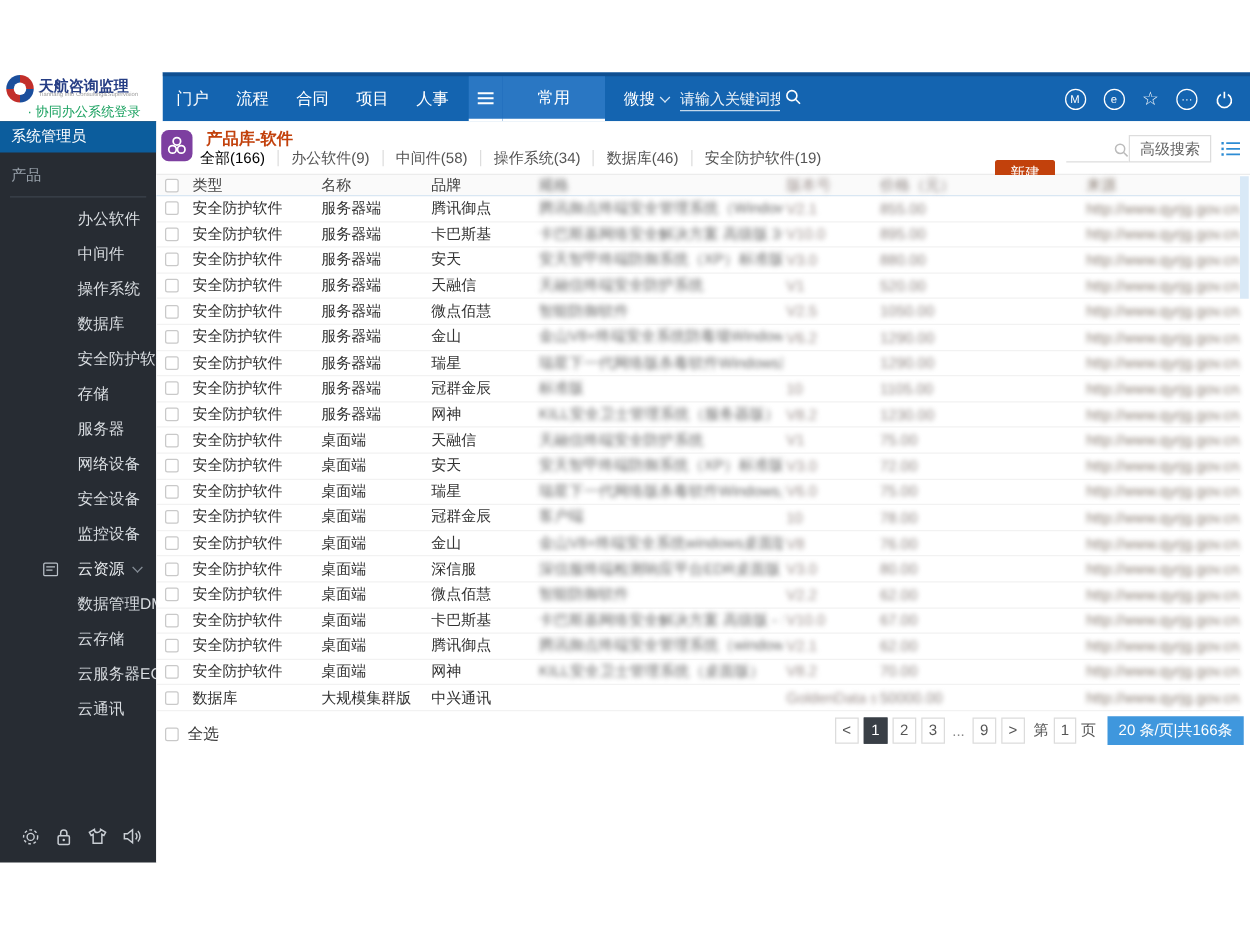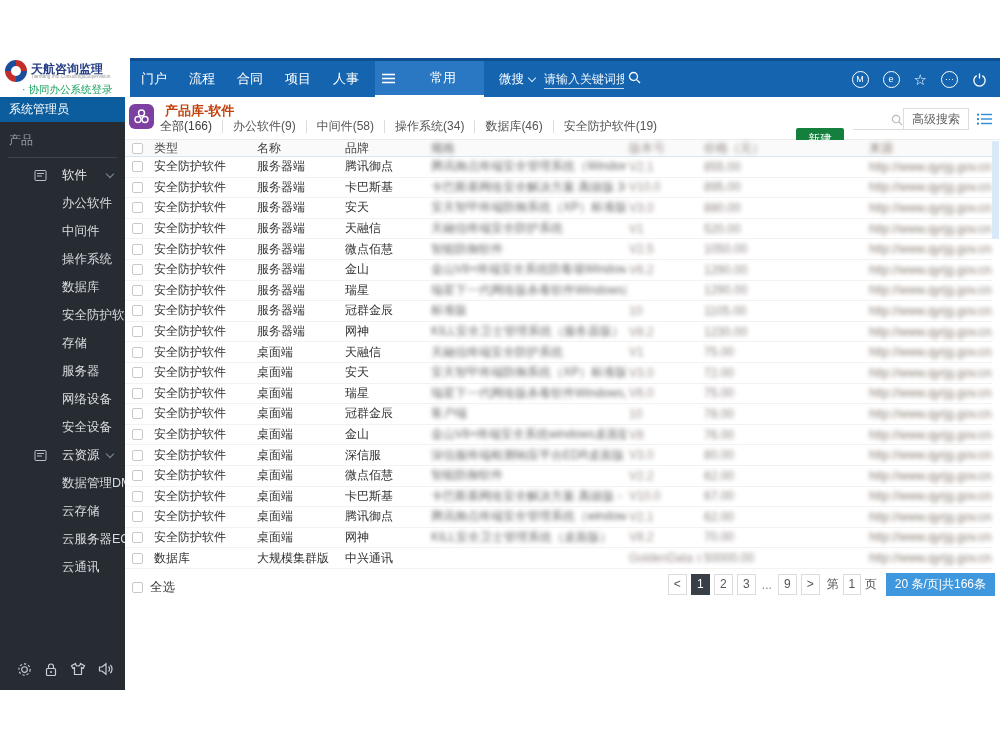--- a/index.html
+++ b/index.html
@@ -45,23 +45,23 @@
 
   
   .main{position:absolute;top:97px;left:125px;width:875px;height:593px;background:#fff;}
   .title-block{position:relative;height:43px;border-bottom:1px solid #ececec;}
   .app-icon{position:absolute;left:4px;top:7px;width:25px;height:25px;border-radius:6px;background:#7d3fa0;display:flex;align-items:center;justify-content:center;}
   .page-title{position:absolute;left:40px;top:5px;font-size:13px;font-weight:bold;color:#c2410c;}
   .tabs{position:absolute;left:35px;top:23px;display:flex;align-items:center;font-size:12px;color:#555;}
   .tab{padding:0 10px;border-right:1px solid #ddd;line-height:13px;cursor:pointer;white-space:nowrap;}
   .tab:first-child{padding-left:0;}
   .tab:last-child{border-right:none;}
-  .tab.active{color:#404040;text-align:center;}
+  .tab.active{color:#000000;text-align:center;}
   .actions{position:absolute;right:8px;top:11px;display:flex;align-items:center;height:22px;}
-  .btn-new{background:#15803d;color:#fff;font-size:12px;padding:0 12px;height:22px;line-height:22px;border:none;border-radius:2px;cursor:pointer;font-family:Liberation Serif, serif;margin-top:39px;}
+  .btn-new{background:#c2410c;color:#fff;font-size:12px;padding:0 12px;height:22px;line-height:22px;border:none;border-radius:2px;cursor:pointer;font-family:Liberation Mono, monospace;margin-top:39px;}
   .mini-search{width:50px;height:21px;border-bottom:1px solid #ddd;margin-left:9px;position:relative;}
   .mini-search .msvg{position:absolute;right:0;bottom:3px;line-height:0;}
   .adv{height:22px;line-height:20px;border:1px solid #ddd;padding:0 8px;font-size:12px;color:#666;background:#fff;cursor:pointer;font-family:inherit;}
   .view-icon{margin-left:8px;line-height:0;cursor:pointer;}
 
   
   .table{position:absolute;left:0;top:43px;width:867px;}
   .thead,.trow{display:grid;grid-template-columns:26px 103px 88px 86px 198px 75px 165px 1fr;align-items:center;}
   .thead{height:17px;background:#fafafa;border-bottom:1px solid #d9e7f3;color:#444;font-size:12px;}
   .trow{height:20.6px;border-bottom:1px solid #f2f2f2;font-size:12px;color:#333;}
@@ -139,38 +139,30 @@
       </span>
     </div>
   </div>
 </div>
 
 <div class="sidebar">
   <div class="role">系统管理员</div>
   <div class="section">产品</div>
   <div class="divider"></div>
   <div id="side-groups">
-      <div class="group-header">
-        <span class="gicon"><svg width="13" height="13" viewBox="0 0 13 13" fill="none" stroke="#b9c0c8" stroke-width="1">
-            <rect x="1" y="1.5" width="11" height="10" rx="1"></rect>
-            <line x1="3" y1="4.5" x2="10" y2="4.5"></line>
-            <line x1="3" y1="7" x2="8" y2="7"></line>
-          </svg></span>
-        <span class="glabel">软件</span>
-        <span class="chev"></span>
-      </div>
       <div class="child">办公软件</div>
       <div class="child">中间件</div>
       <div class="child">操作系统</div>
       <div class="child">数据库</div>
       <div class="child">安全防护软件</div>
       <div class="child">存储</div>
       <div class="child">服务器</div>
       <div class="child">网络设备</div>
       <div class="child">安全设备</div>
+      <div class="child">监控设备</div>
       <div class="group-header">
         <span class="gicon"><svg width="13" height="13" viewBox="0 0 13 13" fill="none" stroke="#b9c0c8" stroke-width="1">
             <rect x="1" y="1.5" width="11" height="10" rx="1"></rect>
             <line x1="3" y1="4.5" x2="10" y2="4.5"></line>
             <line x1="3" y1="7" x2="8" y2="7"></line>
           </svg></span>
         <span class="glabel">云资源</span>
         <span class="chev"></span>
       </div>
       <div class="child">数据管理DMS</div>

